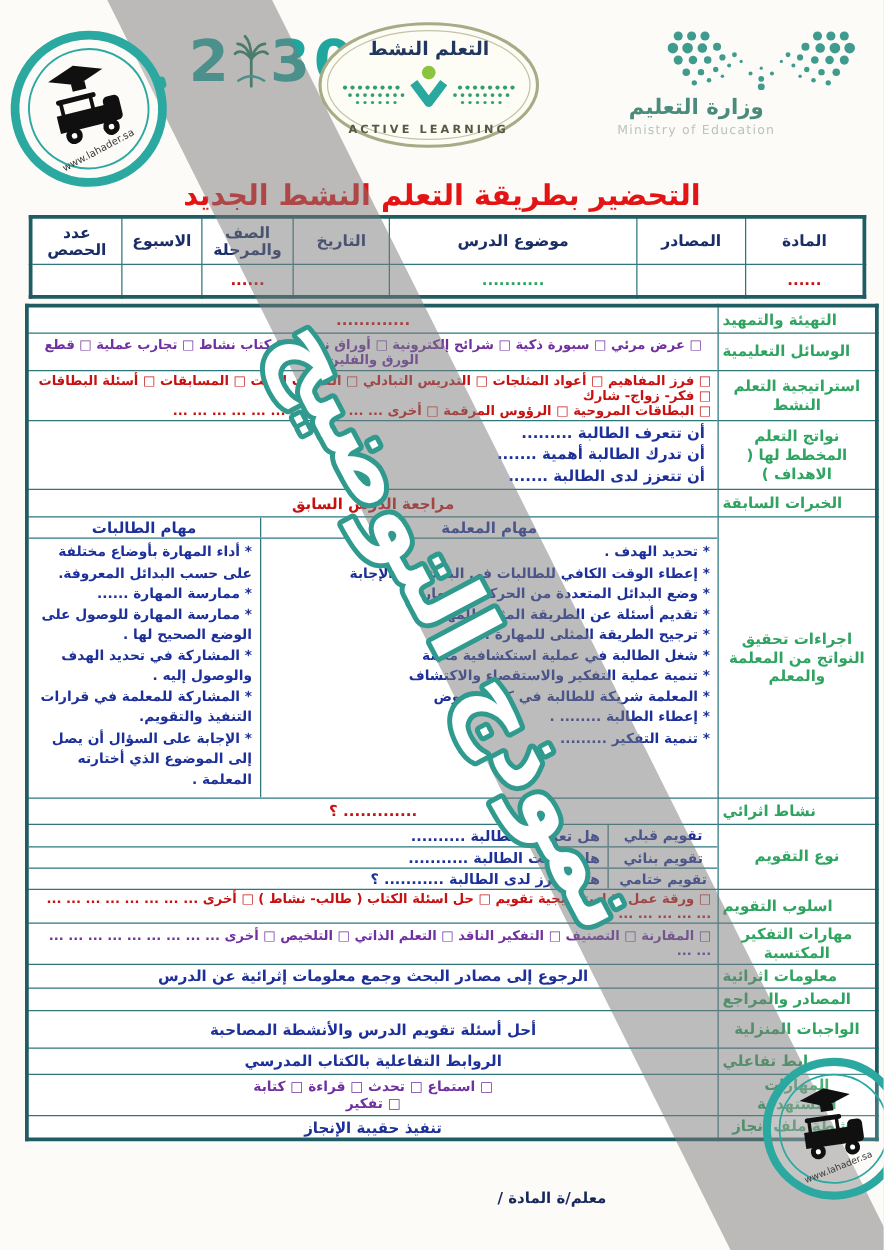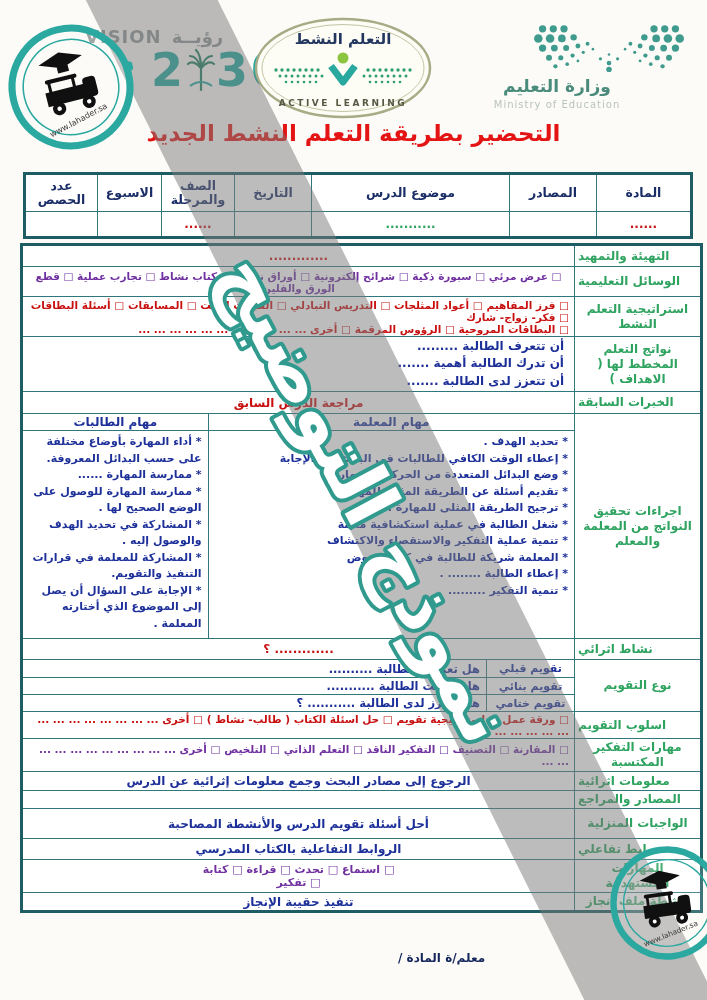--- a/index.html
+++ b/index.html
@@ -11,21 +11,21 @@
   .vision-top{display:flex;gap:10px;align-items:baseline;font-weight:bold;font-size:18px;letter-spacing:1px}
   .v-year{display:flex;align-items:center;margin-left:66px;color:#1fa69e;font-size:46px;font-weight:bold;letter-spacing:3px;line-height:1}
   .oval-logo{position:absolute;left:252px;top:16px;z-index:10}
   .ministry{position:absolute;left:464px;top:22px;width:250px;z-index:10}
   .ministry .m-ar{width:170px;margin-left:8px;text-align:center;font-size:17px;font-weight:bold;color:#4a8b7c}
   .ministry .m-en{width:170px;margin-left:8px;text-align:center;font-size:10px;color:#b9c4bf;letter-spacing:1px;margin-top:3px}
   .stamp{position:absolute;z-index:70}
   .stamp.tl{left:6px;top:22px;transform:rotate(-14deg)}
   .stamp.br{left:608px;top:844px;transform:rotate(-8deg)}
   
-  .doc-title{position:absolute;top:120px;left:0;width:100%;text-align:center;
+  .doc-title{position:absolute;top:144px;left:0;width:100%;text-align:center;
              color:#e41414;font-size:23px;font-weight:bold;z-index:10}
   
   table{border-collapse:collapse;table-layout:fixed}
   td{border:1px solid #2e777d;vertical-align:middle;overflow:hidden}
   .info,.main,.notes{position:absolute;background:#fff;z-index:20}
   .info{left:23px;top:172px;width:667px;border:3px solid #1e5d63}
   .main{left:20px;top:243px;width:680px;border:3px solid #1e5d63}
   .notes{left:25px;top:872px;width:672px;border:2.5px solid #1e5d63}
   .info td{text-align:center}
   .ih{height:38px;font-size:12.5px;font-weight:bold;color:#1a2d66;line-height:1.15}
@@ -60,24 +60,20 @@
   .band{position:absolute;left:352px;top:-130px;width:118px;height:1300px;background:rgba(122,122,122,.5);
         transform:rotate(-26.5deg);z-index:40;pointer-events:none}
   .wm-svg{position:absolute;left:100px;top:412px;transform:rotate(62deg);z-index:45;pointer-events:none}
 </style>
 </head>
 <body>
 
 <div class="page">
 
   <div class="vision">
-    <div class="vision-top">
-      <span>VISION</span>
-      <span>رؤيــة</span>
-    </div>
     <div class="v-year">
       <span>2</span>
       <svg width="30" height="44" viewBox="0 0 30 44">
         <g stroke="#1d7d5f" stroke-width="2.2" fill="none" stroke-linecap="round">
           <path d="M15 42 L15 20"></path>
           <path d="M15 20 C10 14 5 13 2 16"></path>
           <path d="M15 20 C12 11 8 8 4 8"></path>
           <path d="M15 20 C15 10 13 5 10 2"></path>
           <path d="M15 20 C18 11 22 8 26 8"></path>
           <path d="M15 20 C20 14 25 13 28 16"></path>

